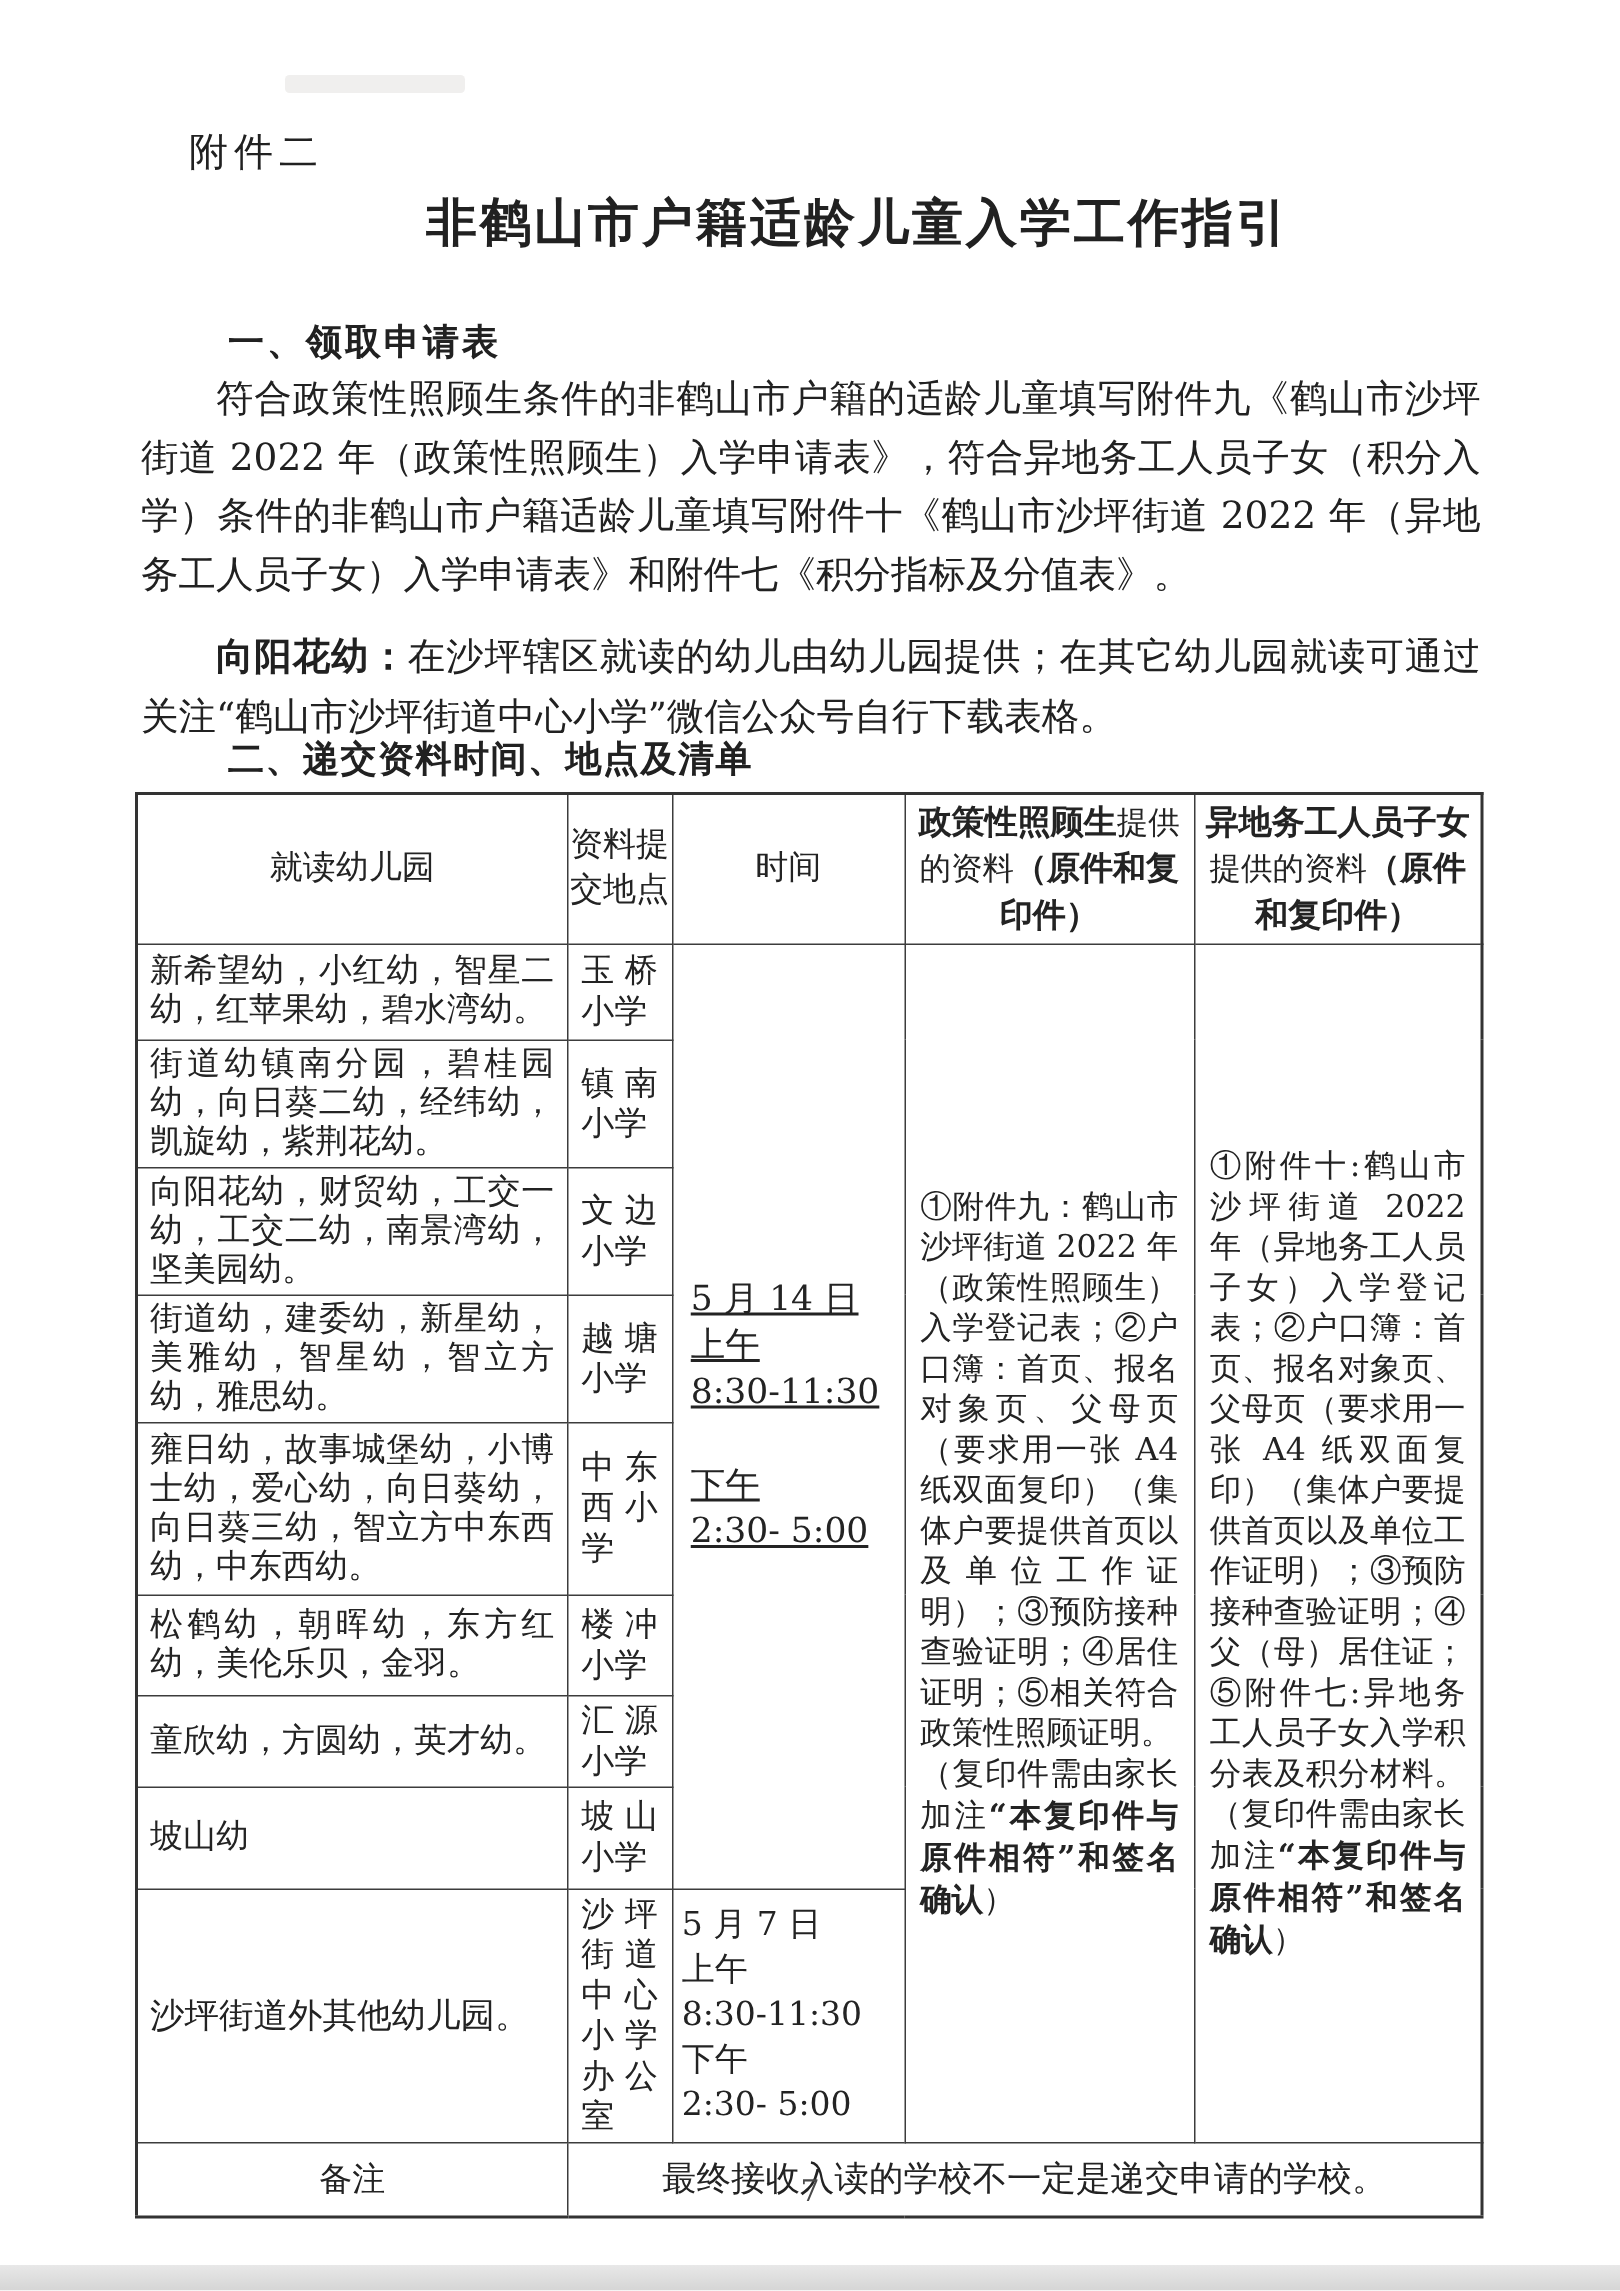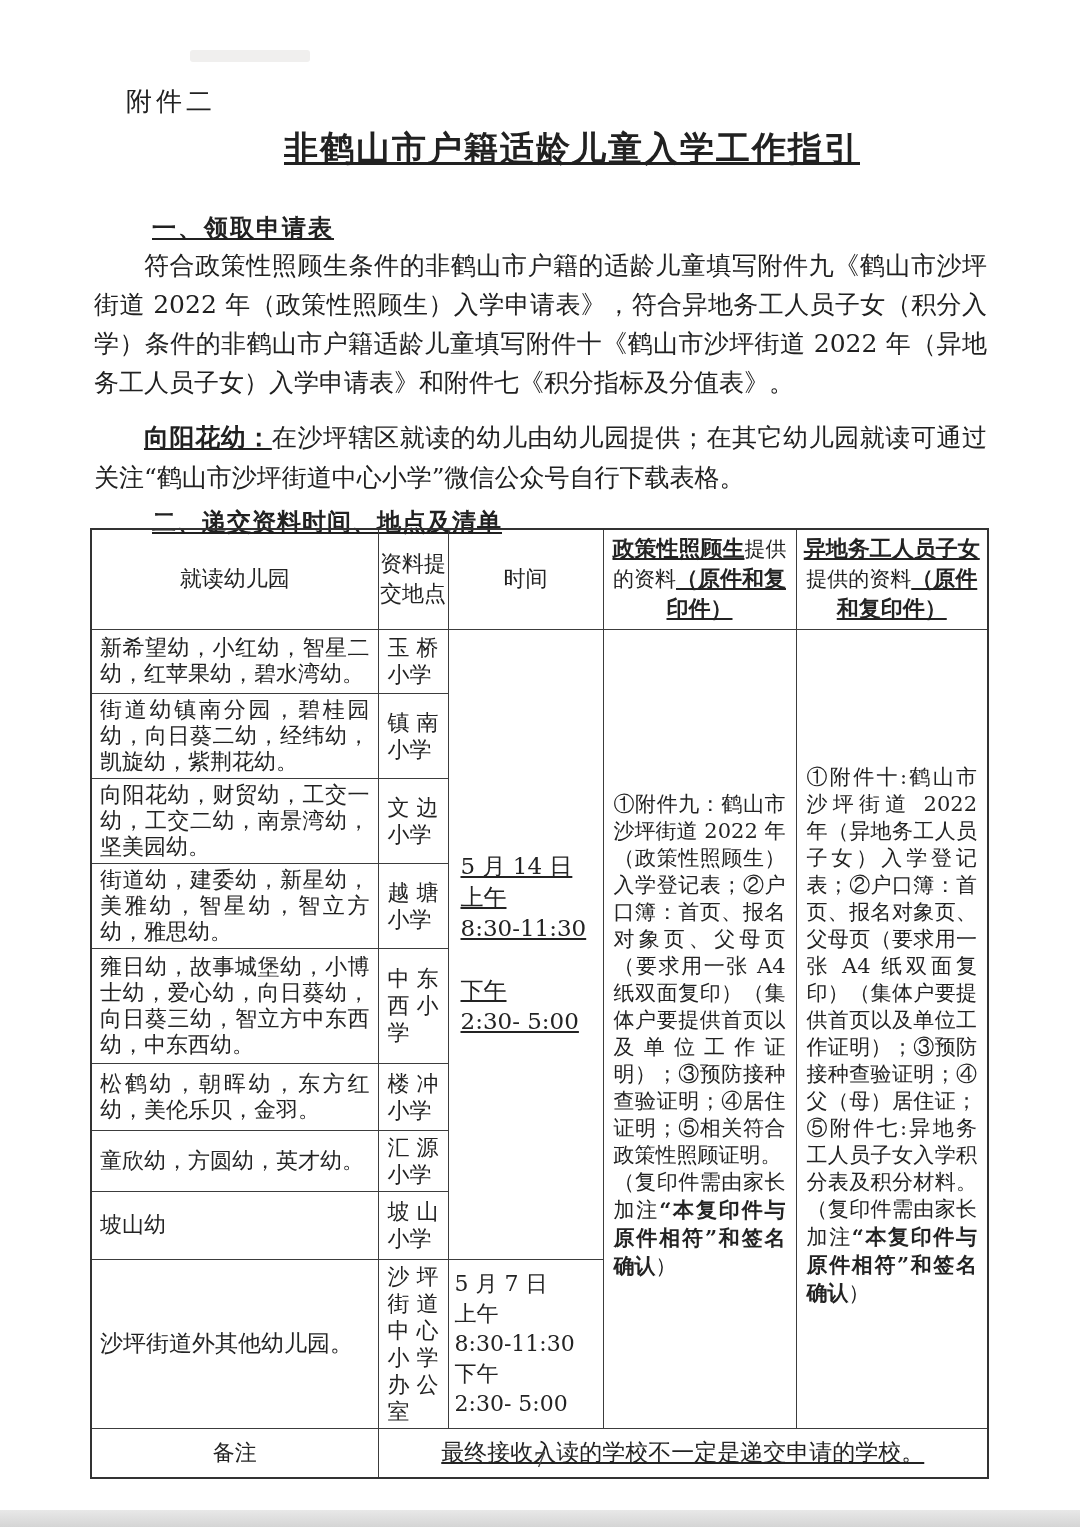--- a/index.html
+++ b/index.html
@@ -3,31 +3,31 @@
 <meta charset="utf-8">
 <style>
   html,body{margin:0;padding:0;}
   body{
     width:1080px;height:1527px;position:relative;
     background:#ffffff;
     font-family:"DejaVu Serif","Liberation Serif",serif;
     color:#212121;
     overflow:hidden;
   }
-  .hei{font-family:"DejaVu Sans","Liberation Sans",sans-serif;font-weight:bold;text-decoration:underline;}
+  .hei{font-family:"DejaVu Sans","Liberation Sans",sans-serif;font-weight:bold;}
   .abs{position:absolute;}
 
   #attachment-label{left:126px;top:84px;font-size:26px;letter-spacing:4px;}
   #doc-title{left:0;right:0;top:126px;text-align:center;padding-left:64px;font-size:34px;letter-spacing:2px;}
   #sec1-heading{left:152px;top:212px;font-size:24px;letter-spacing:2px;}
   #para1{left:94px;top:246px;width:893px;font-size:25px;line-height:39px;
          text-align:justify;text-justify:inter-ideograph;text-indent:2em;}
   #para2{left:94px;top:418px;width:893px;font-size:25px;line-height:40px;
          text-align:justify;text-indent:2em;}
-  #sec2-heading{left:152px;top:490px;font-size:24px;letter-spacing:1px;margin-top:16px;}
+  #sec2-heading{left:152px;top:490px;font-size:24px;letter-spacing:1px;}
 
   
   #main-table{
     position:absolute;left:90px;top:528px;width:897px;
     border-collapse:collapse;table-layout:fixed;
     font-size:22px;color:#232323;
   }
   #main-table td,#main-table th{
     border:1px solid #3c3c3c;
     vertical-align:middle;

